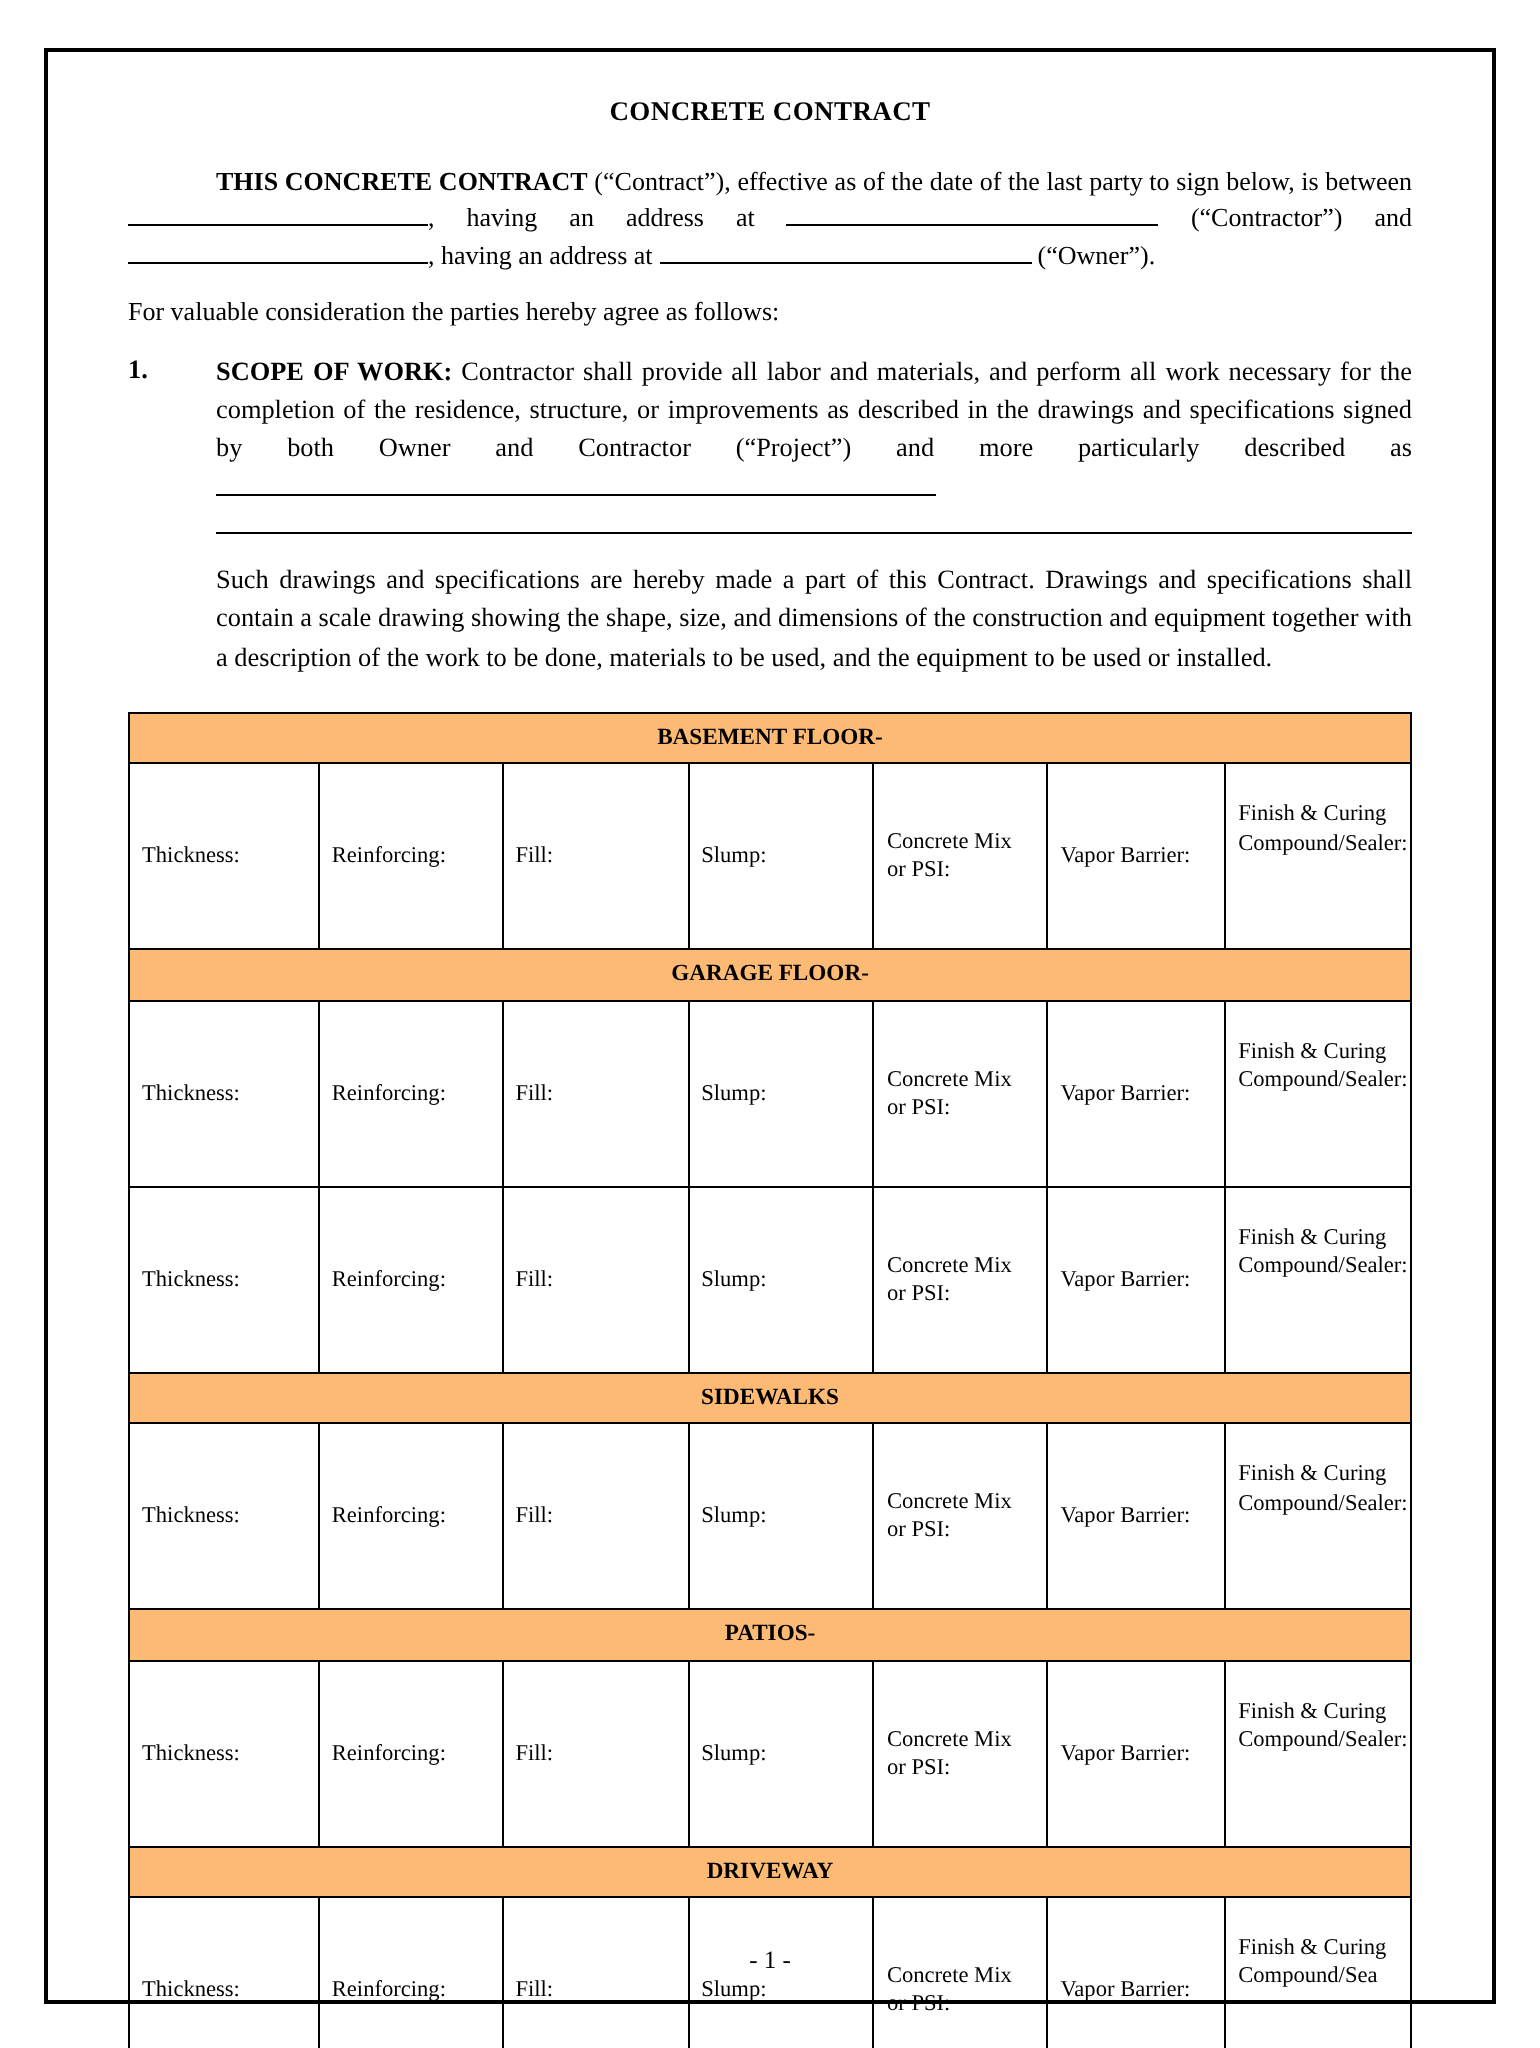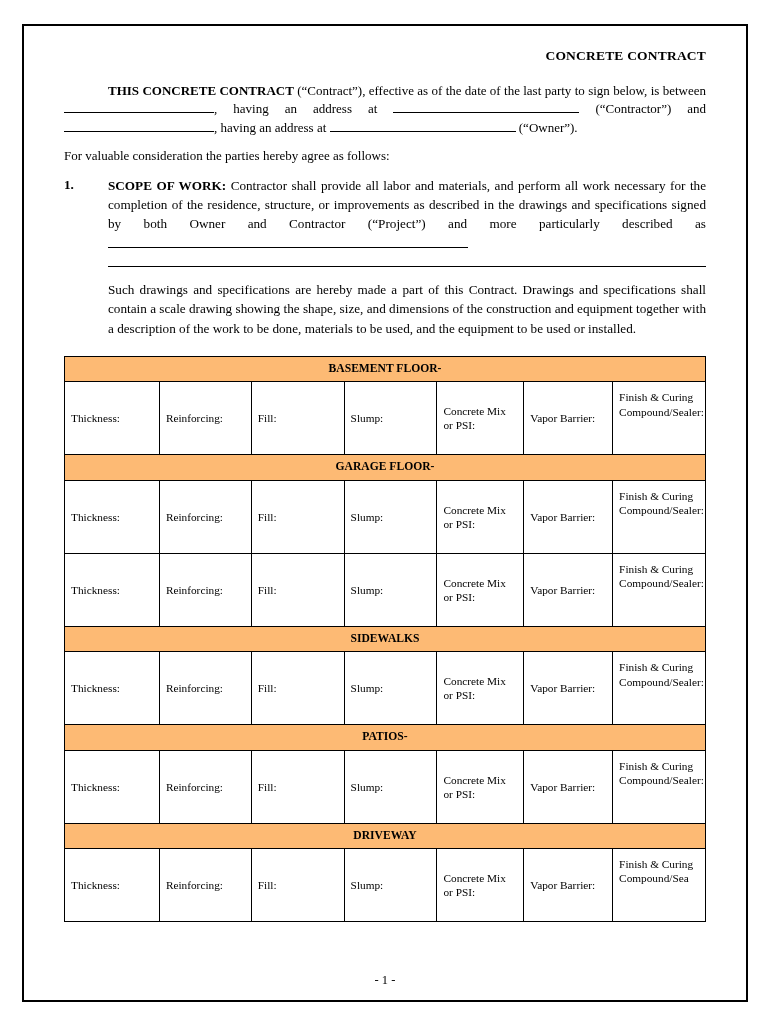--- a/index.html
+++ b/index.html
@@ -28,21 +28,21 @@
     right: 22px;
     bottom: 22px;
     border: 2px solid #000000;
     box-sizing: border-box;
   }
   .content {
     position: relative;
     margin: 26px 44px 0 44px;
   }
   .doc-title {
-    text-align: right;
+    text-align: center;
     font-weight: bold;
     font-size: 13.5px;
     letter-spacing: 0.2px;
     margin-top: 24px;
     margin-bottom: 18px;
   }
   p.para {
     font-size: 13px;
     line-height: 1.42;
     margin: 0 0 10px 0;
@@ -96,21 +96,21 @@
   
   .spec-table {
     margin-top: 18px;
     border-collapse: collapse;
     width: 100%;
     table-layout: fixed;
     font-size: 11.3px;
   }
   .spec-table td {
     border: 1px solid #000000;
-    padding: 8px 6px;
+    padding: 18px 6px;
     vertical-align: top;
     line-height: 1.25;
   }
   .spec-table tr.section-head td {
     background: #fdba74;
     text-align: center;
     font-weight: bold;
     font-size: 11.6px;
     padding: 5px 4px;
     vertical-align: middle;

